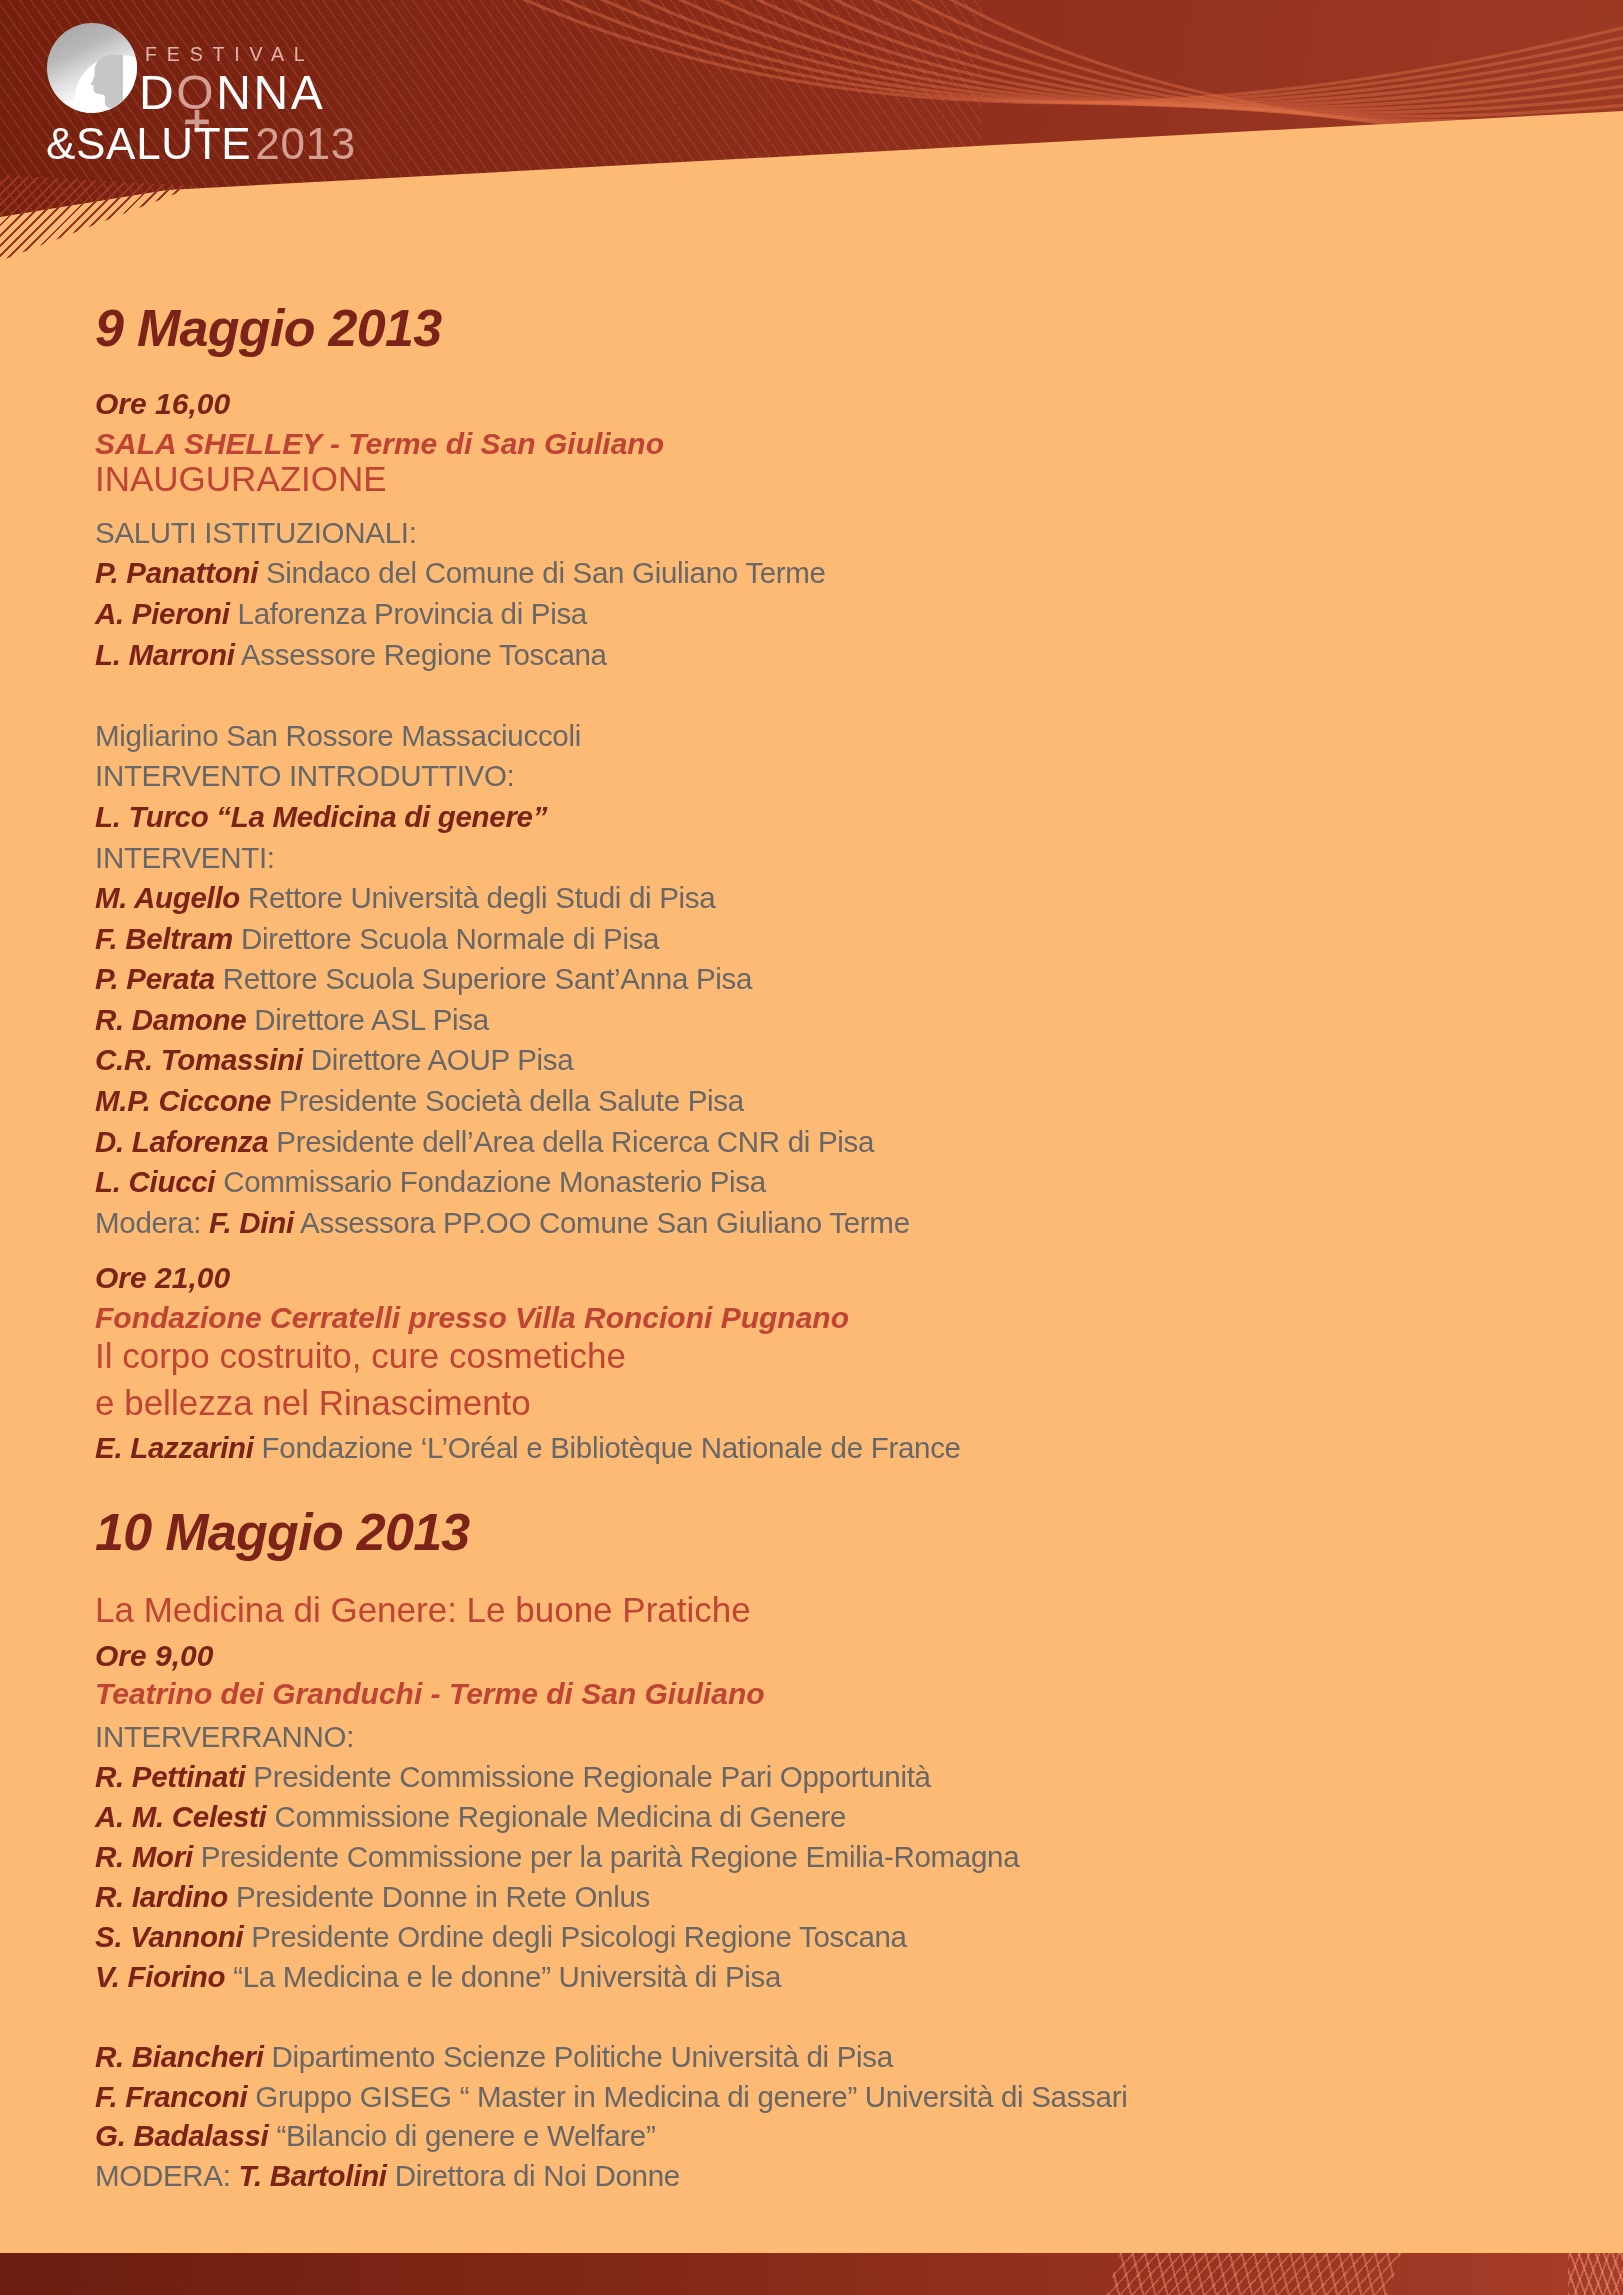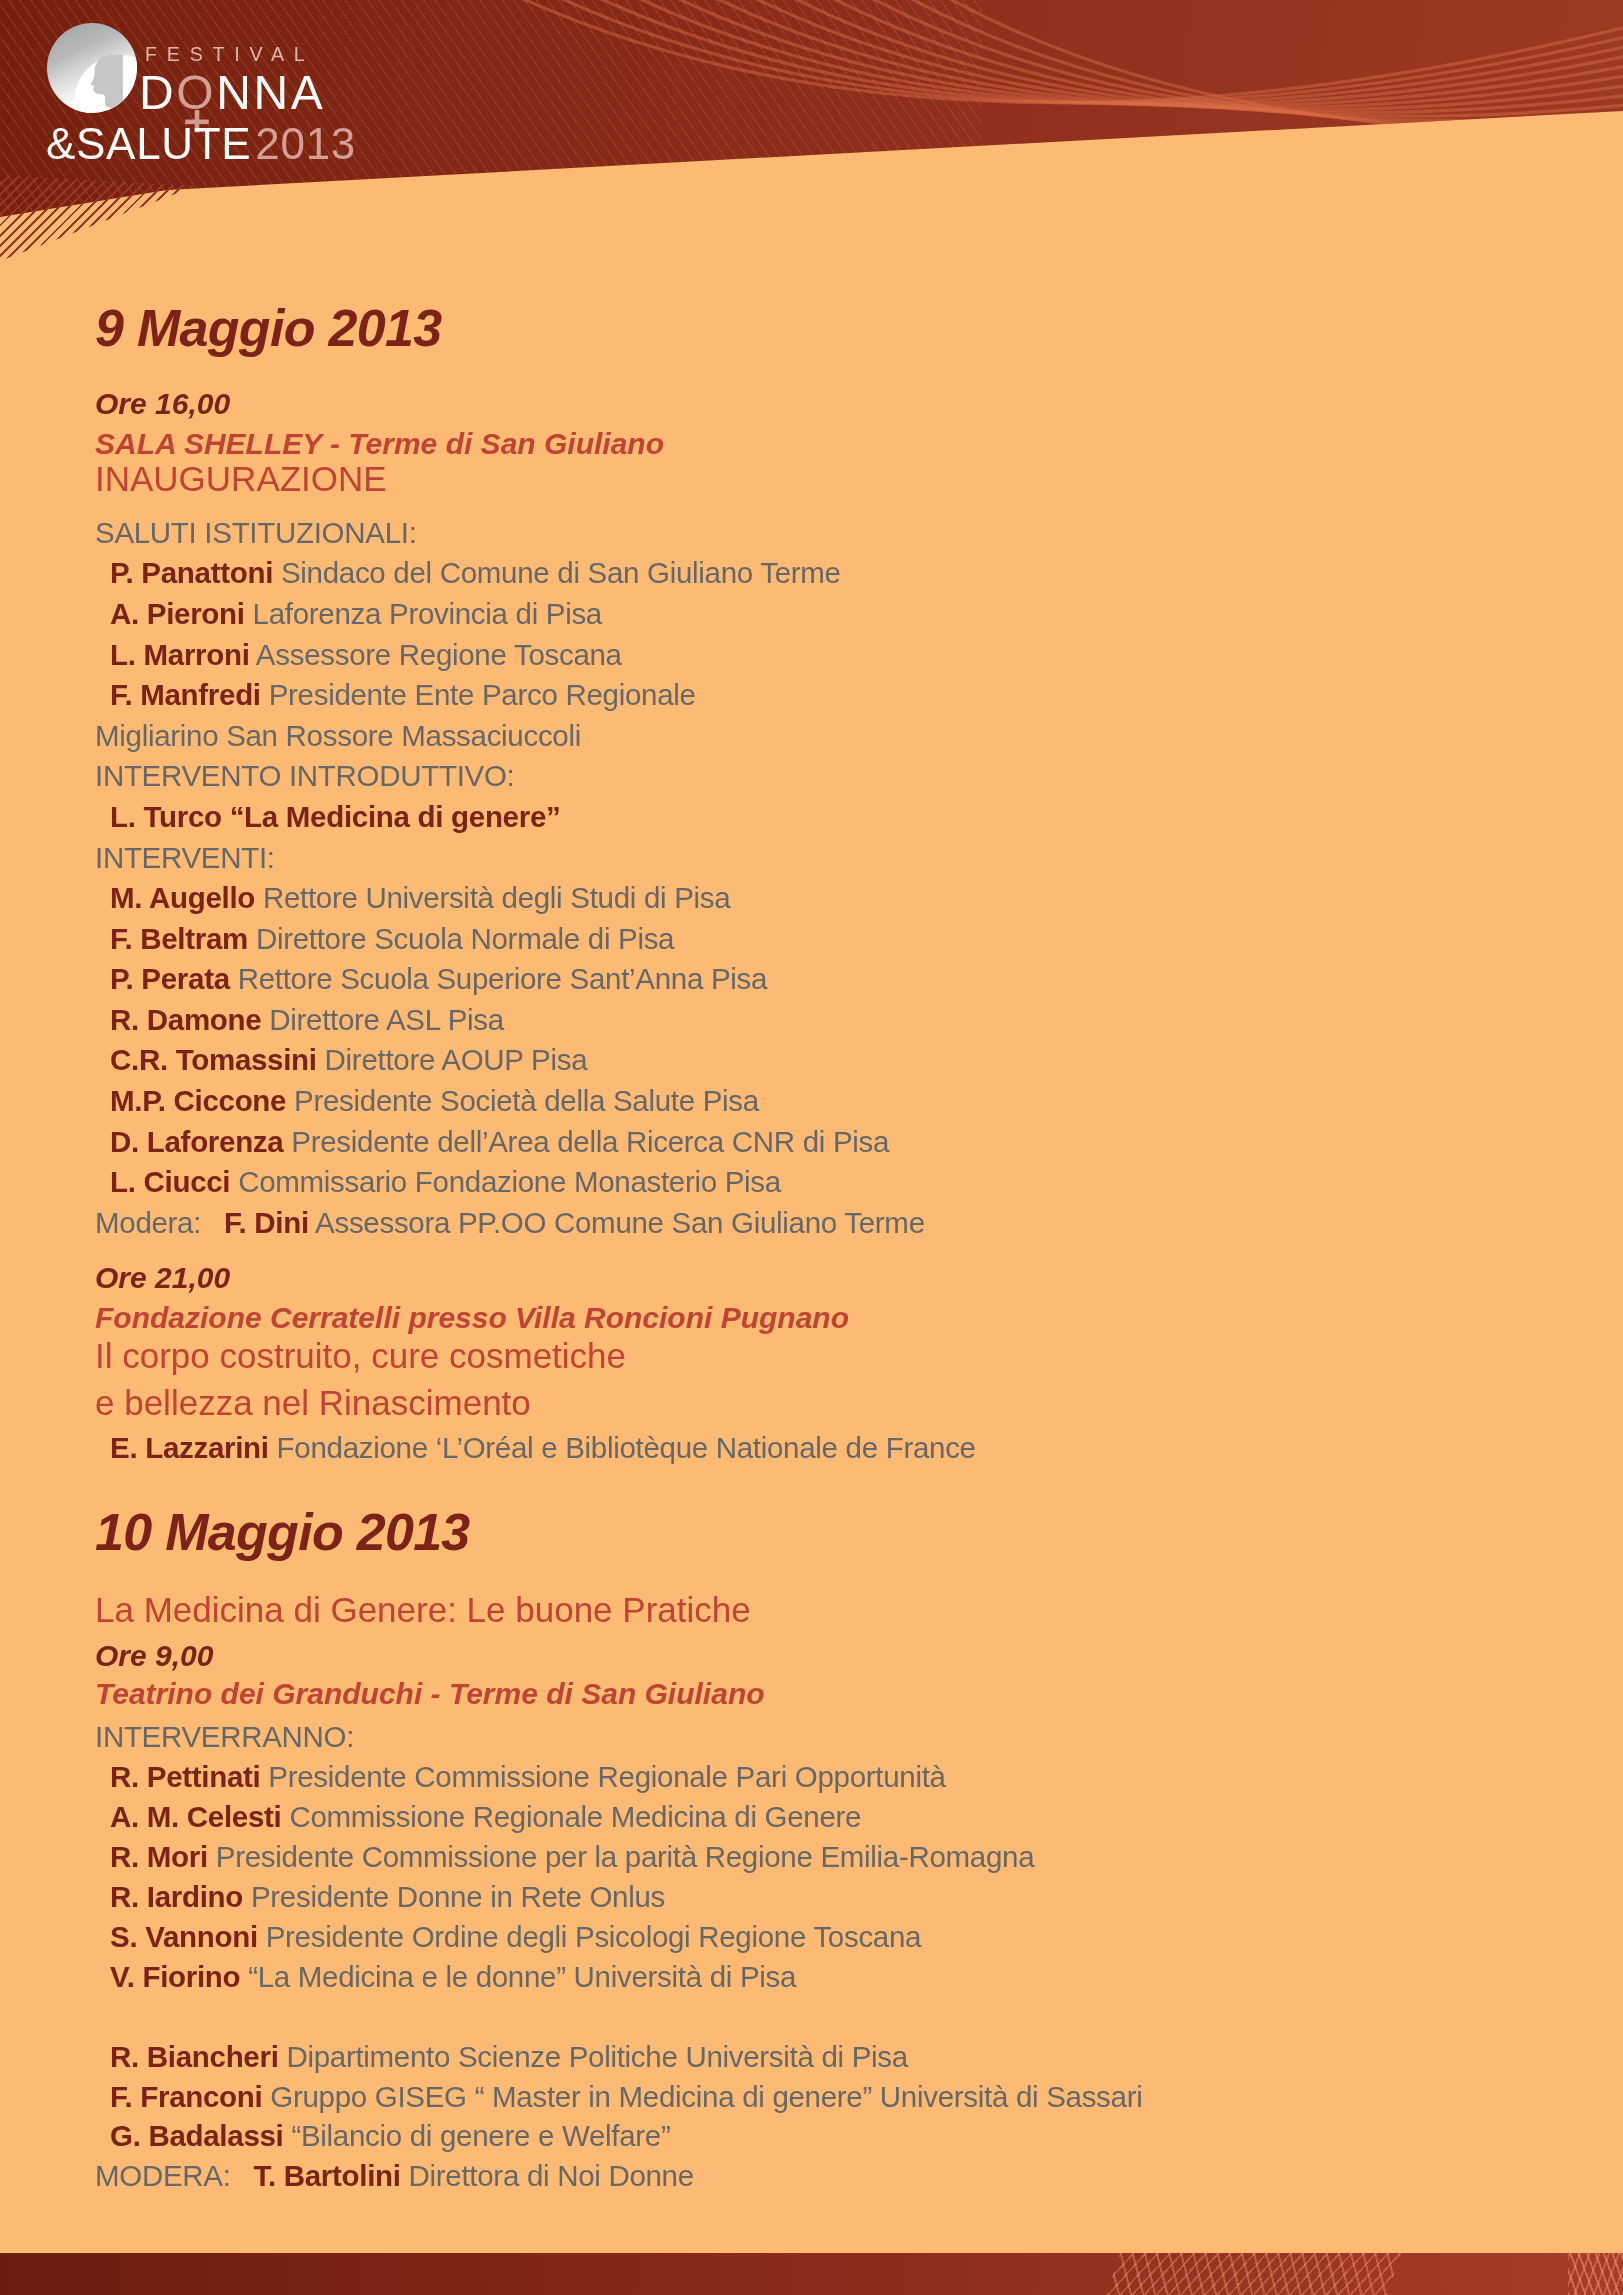--- a/index.html
+++ b/index.html
@@ -67,21 +67,21 @@
   }
   .session-title{
     font-size:35px; line-height:41px; font-weight:normal; color:var(--red);
     letter-spacing:0px;
   }
   .line{
     position:absolute; left:95px; font-size:29.5px; line-height:41px;
     white-space:pre-wrap; letter-spacing:-0.3px;text-align:center;
   }
   .gray{color:var(--gray);}
-  .nm{color:var(--maroon); font-weight:bold; margin-left:15px;}
+  .nm{color:var(--maroon); font-weight:bold; font-style:italic;}
   
   .footer{
     position:absolute; left:0; top:2253px; width:1623px; height:43px;
     background:linear-gradient(90deg, var(--footer_dark) 0%, #8c2d1b 55%, var(--footer_light) 100%);
   }
   .footer-hatch-a{
     position:absolute; left:1113px; top:0; width:281px; height:43px;
     background:
       repeating-linear-gradient(60deg, rgba(255,160,125,0.35) 0 2px, transparent 2px 10.5px),
       repeating-linear-gradient(-60deg, rgba(255,160,125,0.35) 0 2px, transparent 2px 10.5px);
@@ -136,21 +136,20 @@
   <div class="abs date-heading" style="top:298px">9 Maggio 2013</div>
 
   <div class="abs time" style="top:383px">Ore 16,00</div>
   <div class="abs venue" style="top:423px">SALA SHELLEY - Terme di San Giuliano</div>
   <div class="abs session-title" style="top:458px">INAUGURAZIONE</div>
 
   <div class="line" style="top:512px"><span class="gray">SALUTI ISTITUZIONALI:</span><span class="nm"></span><span class="gray"></span></div>
   <div class="line" style="top:552px"><span class="gray"></span><span class="nm">P. Panattoni</span><span class="gray"> Sindaco del Comune di San Giuliano Terme</span></div>
   <div class="line" style="top:593px"><span class="gray"></span><span class="nm">A. Pieroni</span><span class="gray"> Laforenza Provincia di Pisa</span></div>
   <div class="line" style="top:634px"><span class="gray"></span><span class="nm">L. Marroni</span><span class="gray"> Assessore Regione Toscana</span></div>
-  <div class="line" style="top:674px"><span class="gray"></span><span class="nm">F. Manfredi</span><span class="gray"> Presidente Ente Parco Regionale</span></div>
   <div class="line" style="top:715px"><span class="gray">Migliarino San Rossore Massaciuccoli</span><span class="nm"></span><span class="gray"></span></div>
   <div class="line" style="top:755px"><span class="gray">INTERVENTO INTRODUTTIVO:</span><span class="nm"></span><span class="gray"></span></div>
   <div class="line" style="top:796px"><span class="gray"></span><span class="nm">L. Turco “La Medicina di genere”</span><span class="gray"></span></div>
   <div class="line" style="top:837px"><span class="gray">INTERVENTI:</span><span class="nm"></span><span class="gray"></span></div>
   <div class="line" style="top:877px"><span class="gray"></span><span class="nm">M. Augello</span><span class="gray"> Rettore Università degli Studi di Pisa</span></div>
   <div class="line" style="top:918px"><span class="gray"></span><span class="nm">F. Beltram</span><span class="gray"> Direttore Scuola Normale di Pisa</span></div>
   <div class="line" style="top:958px"><span class="gray"></span><span class="nm">P. Perata</span><span class="gray"> Rettore Scuola Superiore Sant’Anna Pisa</span></div>
   <div class="line" style="top:999px"><span class="gray"></span><span class="nm">R. Damone</span><span class="gray"> Direttore ASL Pisa</span></div>
   <div class="line" style="top:1039px"><span class="gray"></span><span class="nm">C.R. Tomassini</span><span class="gray"> Direttore AOUP Pisa</span></div>
   <div class="line" style="top:1080px"><span class="gray"></span><span class="nm">M.P. Ciccone</span><span class="gray"> Presidente Società della Salute Pisa</span></div>

